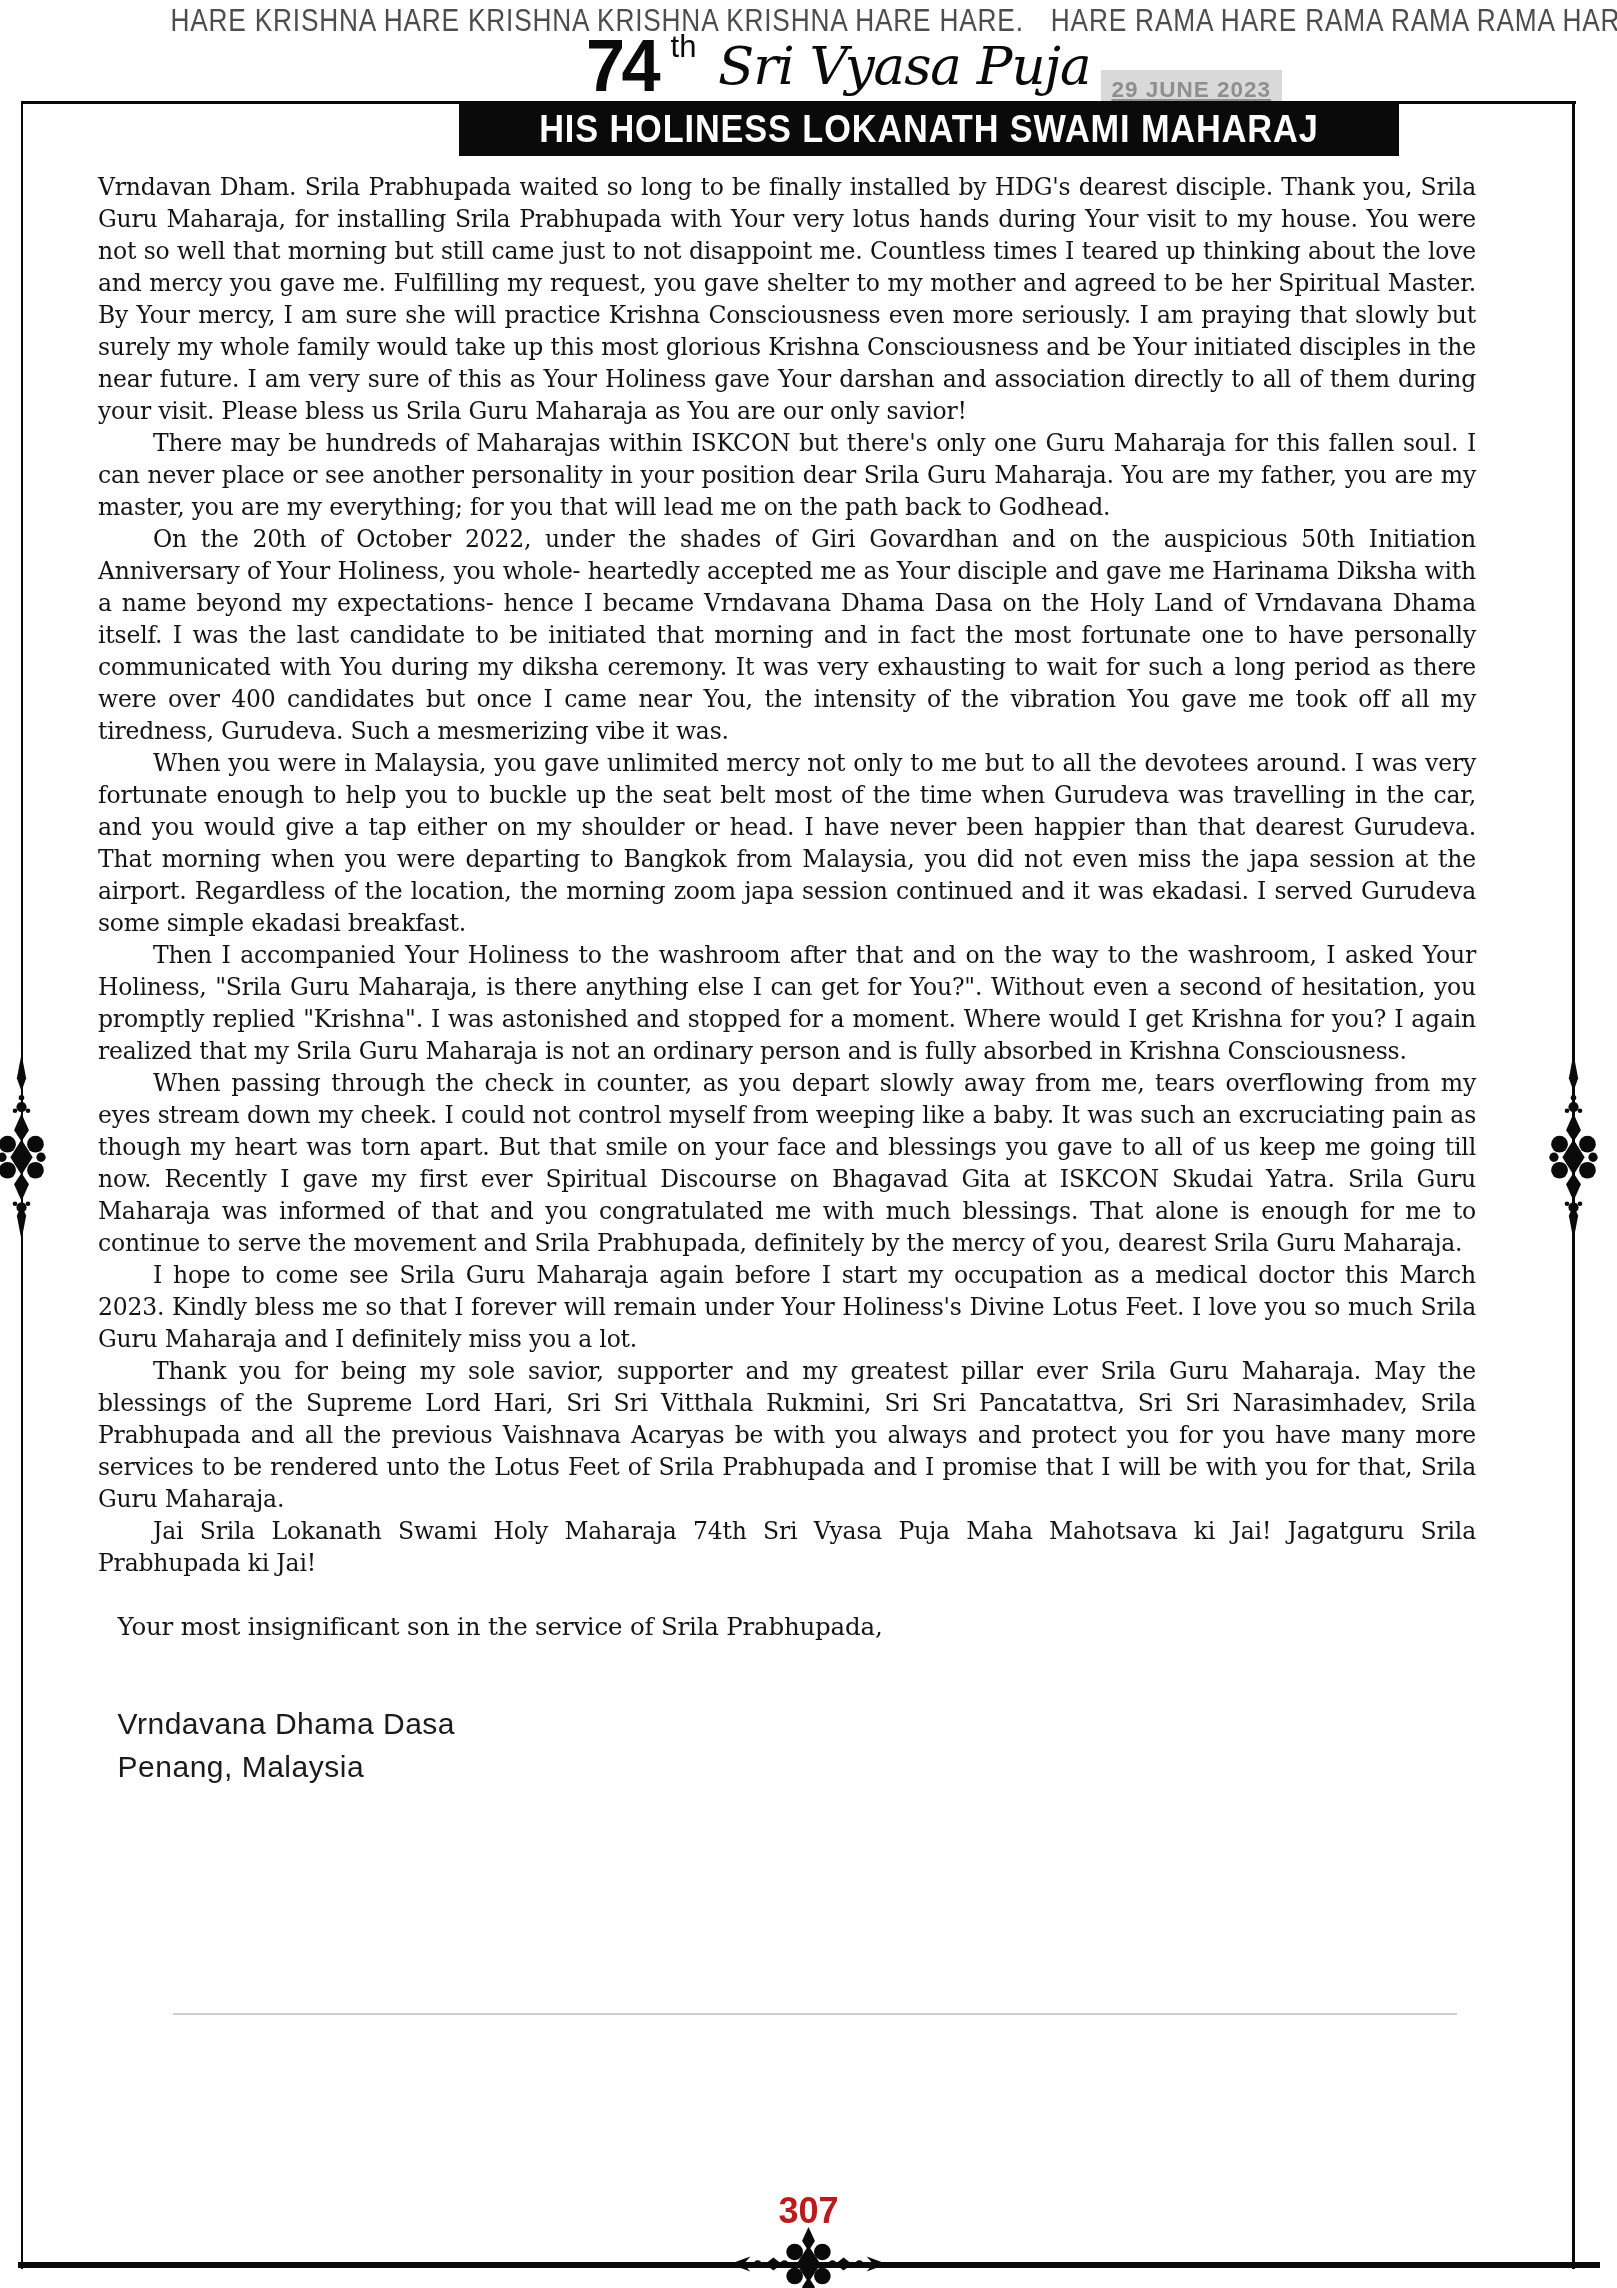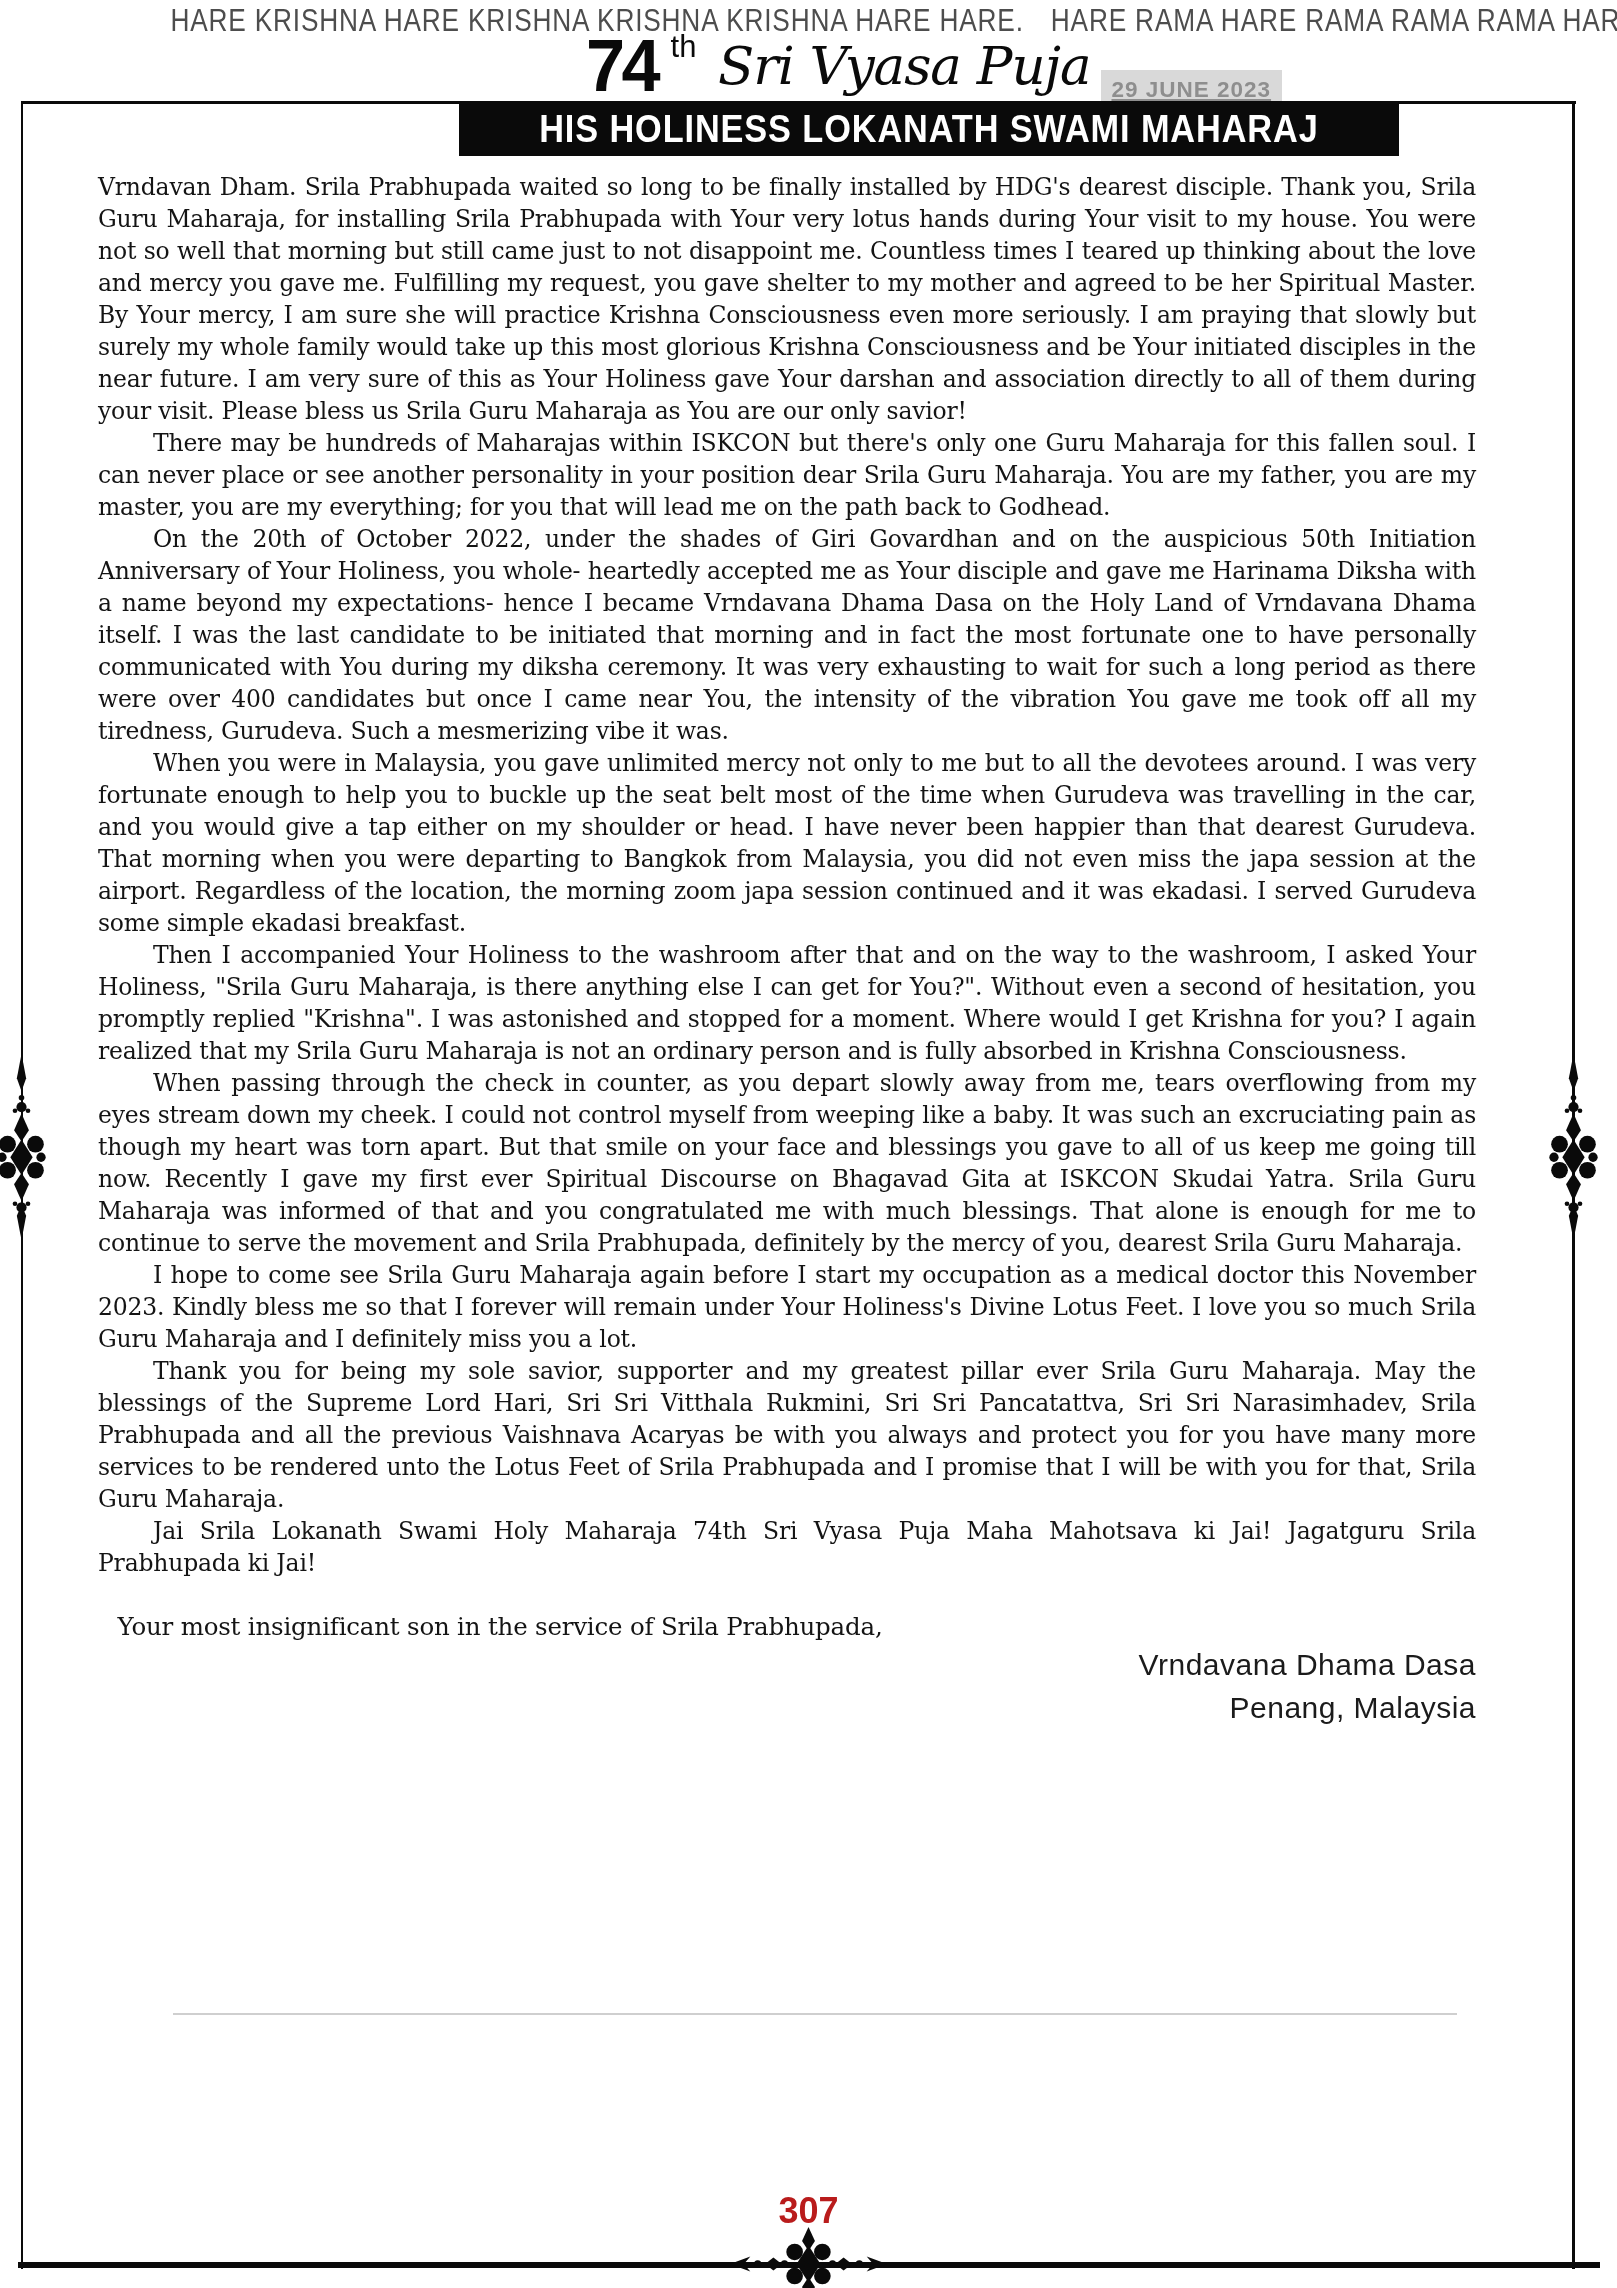--- a/index.html
+++ b/index.html
@@ -33,22 +33,22 @@
           display:flex;align-items:center;justify-content:center;}
   .banner .in{display:inline-block;transform:scaleX(0.88);transform-origin:center;color:#ffffff;
               font-size:39px;font-weight:bold;letter-spacing:1px;white-space:nowrap;}
 
   
   .letter{position:absolute;left:98px;top:171px;width:1378px;font-family:"DejaVu Serif",serif;
           font-size:23.5px;line-height:32px;letter-spacing:-0.2px;text-align:justify;color:#141414;}
   .letter p{margin:0;text-indent:55px;}
   .letter p.first{text-indent:0;}
   .signoff{margin-top:32px;padding-left:19.6px;font-size:24.5px;text-align:left;}
-  .signature{padding-left:19.6px;font-family:"Liberation Sans",sans-serif;
-             font-size:30px;line-height:43px;color:#1b1b1b;letter-spacing:0.5px;text-align:right;}
+  .signature{margin-top:59px;padding-left:19.6px;font-family:"Liberation Sans",sans-serif;
+             font-size:30px;line-height:43px;color:#1b1b1b;letter-spacing:0.5px;text-align:left;}
 
   
   .divider{position:absolute;left:173px;top:2013px;width:1284px;height:2px;background:#cfcfcf;}
   .pageno{position:absolute;left:0;top:2190px;width:100%;text-align:center;font-size:36px;
           font-weight:bold;color:#b91c1c;letter-spacing:0;}
   .orn-side{position:absolute;width:55px;height:186px;}
   .orn-left{left:-5.9px;top:1054px;}
   .orn-right{left:1546px;top:1054px;}
   .orn-footer{position:absolute;left:730px;top:2227px;width:157px;height:74px;}
 </style>
@@ -123,21 +123,21 @@
     </g>
   </svg>
 
   <div class="letter">
     <p class="first">Vrndavan Dham. Srila Prabhupada waited so long to be finally installed by HDG's dearest disciple. Thank you, Srila Guru Maharaja, for installing Srila Prabhupada with Your very lotus hands during Your visit to my house. You were not so well that morning but still came just to not disappoint me. Countless times I teared up thinking about the love and mercy you gave me. Fulfilling my request, you gave shelter to my mother and agreed to be her Spiritual Master. By Your mercy, I am sure she will practice Krishna Consciousness even more seriously. I am praying that slowly but surely my whole family would take up this most glorious Krishna Consciousness and be Your initiated disciples in the near future. I am very sure of this as Your Holiness gave Your darshan and association directly to all of them during your visit. Please bless us Srila Guru Maharaja as You are our only savior!</p>
     <p>There may be hundreds of Maharajas within ISKCON but there's only one Guru Maharaja for this fallen soul. I can never place or see another personality in your position dear Srila Guru Maharaja. You are my father, you are my master, you are my everything; for you that will lead me on the path back to Godhead.</p>
     <p>On the 20th of October 2022, under the shades of Giri Govardhan and on the auspicious 50th Initiation Anniversary of Your Holiness, you whole- heartedly accepted me as Your disciple and gave me Harinama Diksha with a name beyond my expectations- hence I became Vrndavana Dhama Dasa on the Holy Land of Vrndavana Dhama itself. I was the last candidate to be initiated that morning and in fact the most fortunate one to have personally communicated with You during my diksha ceremony. It was very exhausting to wait for such a long period as there were over 400 candidates but once I came near You, the intensity of the vibration You gave me took off all my tiredness, Gurudeva. Such a mesmerizing vibe it was.</p>
     <p>When you were in Malaysia, you gave unlimited mercy not only to me but to all the devotees around. I was very fortunate enough to help you to buckle up the seat belt most of the time when Gurudeva was travelling in the car, and you would give a tap either on my shoulder or head. I have never been happier than that dearest Gurudeva. That morning when you were departing to Bangkok from Malaysia, you did not even miss the japa session at the airport. Regardless of the location, the morning zoom japa session continued and it was ekadasi. I served Gurudeva some simple ekadasi breakfast.</p>
     <p>Then I accompanied Your Holiness to the washroom after that and on the way to the washroom, I asked Your Holiness, "Srila Guru Maharaja, is there anything else I can get for You?".  Without even a second of hesitation, you promptly replied "Krishna". I was astonished and stopped for a moment. Where would I get Krishna for you? I again realized that my Srila Guru Maharaja is not an ordinary person and is fully absorbed in Krishna Consciousness.</p>
     <p>When passing through the check in counter, as you depart slowly away from me, tears overflowing from my eyes stream down my cheek. I could not control myself from weeping like a baby. It was such an excruciating pain as though my heart was torn apart. But that smile on your face and blessings you gave to all of us keep me going till now. Recently I gave my first ever Spiritual Discourse on Bhagavad Gita at ISKCON Skudai Yatra. Srila Guru Maharaja was informed of that and you congratulated me with much blessings.  That alone is enough for me to continue to serve the movement and Srila Prabhupada, definitely by the mercy of you, dearest Srila Guru Maharaja.</p>
-    <p>I hope to come see Srila Guru Maharaja again before I start my occupation as a medical doctor this November 2023. Kindly bless me so that I forever will remain under Your Holiness's Divine Lotus Feet. I love you so much Srila Guru Maharaja and I definitely miss you a lot.</p>
+    <p>I hope to come see Srila Guru Maharaja again before I start my occupation as a medical doctor this March 2023. Kindly bless me so that I forever will remain under Your Holiness's Divine Lotus Feet. I love you so much Srila Guru Maharaja and I definitely miss you a lot.</p>
     <p>Thank you for being my sole savior, supporter and my greatest pillar ever Srila Guru Maharaja. May the blessings of the Supreme Lord Hari, Sri Sri Vitthala Rukmini, Sri Sri Pancatattva, Sri Sri Narasimhadev, Srila Prabhupada and all the previous Vaishnava Acaryas be with you always and protect you for you have many more services to be rendered unto the Lotus Feet of Srila Prabhupada and I promise that I will be with you for that, Srila Guru Maharaja.</p>
     <p>Jai Srila Lokanath Swami Holy Maharaja 74th Sri Vyasa Puja Maha Mahotsava ki Jai! Jagatguru Srila Prabhupada ki Jai!</p>
     <div class="signoff">Your most insignificant son in the service of Srila Prabhupada,</div>
     <div class="signature">
       <div>Vrndavana Dhama Dasa</div>
       <div>Penang, Malaysia</div>
     </div>
   </div>
 
   <div class="divider"></div>

